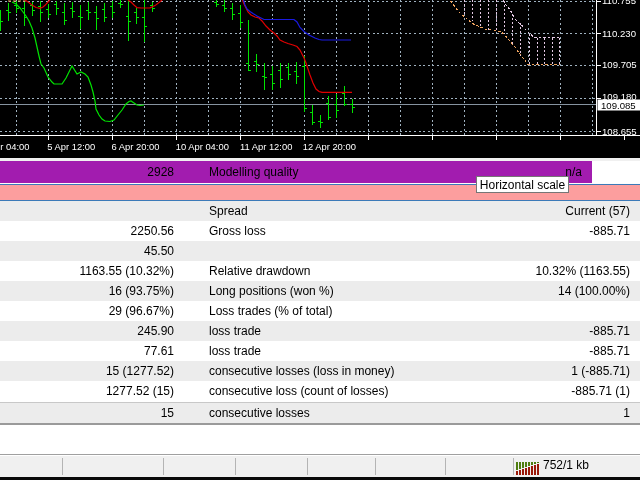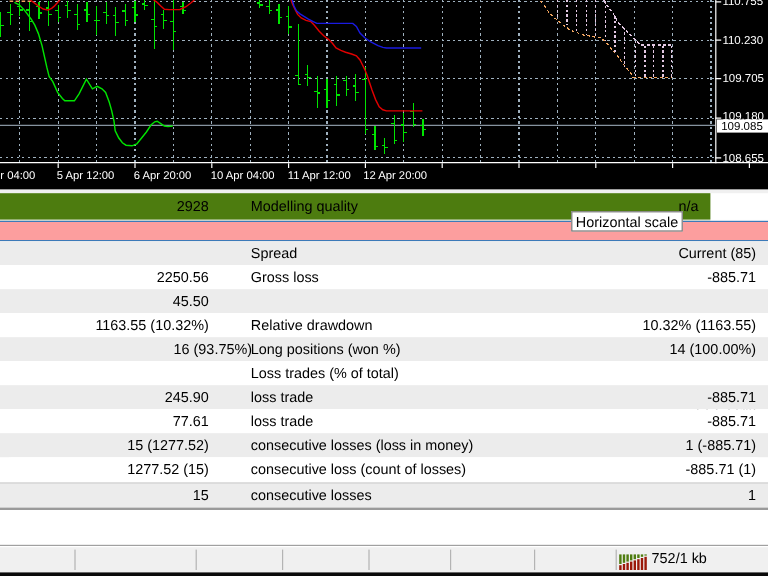--- a/index.html
+++ b/index.html
@@ -192,52 +192,53 @@
     <rect x="597.5" y="99.5" width="42.5" height="11" fill="#fff"></rect>
     <text x="601" y="108.6" font-size="9.6" fill="#000" font-family="Liberation Sans, sans-serif">109.085</text>
     <text x="-18.5" y="149.5" font-size="9.4" fill="#fff" font-family="Liberation Sans, sans-serif">4 Apr 04:00</text>
     <text x="47.3" y="149.5" font-size="9.4" fill="#fff" font-family="Liberation Sans, sans-serif">5 Apr 12:00</text>
     <text x="111.5" y="149.5" font-size="9.4" fill="#fff" font-family="Liberation Sans, sans-serif">6 Apr 20:00</text>
     <text x="175.7" y="149.5" font-size="9.4" fill="#fff" font-family="Liberation Sans, sans-serif">10 Apr 04:00</text>
     <text x="239.9" y="149.5" font-size="9.4" fill="#fff" font-family="Liberation Sans, sans-serif">11 Apr 12:00</text>
     <text x="302.7" y="149.5" font-size="9.4" fill="#fff" font-family="Liberation Sans, sans-serif">12 Apr 20:00</text>
   </svg>
 <div style="position:absolute;left:0;top:158px;width:640px;height:3px;background:#f0f0f0;"></div>
-<div style="position:absolute;left:0;top:161px;width:592px;height:23px;background:#4d7c0f;">
+<div style="position:absolute;left:0;top:161px;width:592px;height:23px;background:#a21caf;">
     <div style="position:absolute;left:0;top:0;width:174px;height:23px;line-height:23px;text-align:right;">2928</div>
     <div style="position:absolute;left:209px;top:0;height:23px;line-height:23px;">Modelling quality</div>
     <div style="position:absolute;right:10px;top:0;height:23px;line-height:23px;">n/a</div>
   </div>
 <div style="position:absolute;left:0;top:183px;width:640px;height:1px;background:#fdfdfd;"></div>
 <div style="position:absolute;left:0;top:184px;width:640px;height:1px;background:#3c7ab8;"></div>
 <div style="position:absolute;left:0;top:185px;width:640px;height:14.5px;background:#fc9e9e;"></div>
 <div style="position:absolute;left:0;top:199.5px;width:640px;height:1px;background:#3c7ab8;"></div>
 <div style="position:absolute;left:0;top:200.5px;width:640px;height:20.5px;background:#ececec;">
     <div style="position:absolute;left:209px;top:0;height:20.5px;line-height:20.5px;">Spread</div>
-    <div style="position:absolute;right:10px;top:0;height:20.5px;line-height:20.5px;">Current (85)</div>
+    <div style="position:absolute;right:10px;top:0;height:20.5px;line-height:20.5px;">Current (57)</div>
   </div>
 <div style="position:absolute;left:0;top:221px;width:640px;height:20px;background:#ffffff;">
     <div style="position:absolute;left:0;top:0;width:174px;height:20px;line-height:20px;text-align:right;">2250.56</div>
     <div style="position:absolute;left:209px;top:0;height:20px;line-height:20px;">Gross loss</div>
     <div style="position:absolute;right:10px;top:0;height:20px;line-height:20px;">-885.71</div>
   </div>
 <div style="position:absolute;left:0;top:241px;width:640px;height:20px;background:#ececec;">
     <div style="position:absolute;left:0;top:0;width:174px;height:20px;line-height:20px;text-align:right;">45.50</div>
   </div>
 <div style="position:absolute;left:0;top:261px;width:640px;height:20px;background:#ffffff;">
     <div style="position:absolute;left:0;top:0;width:174px;height:20px;line-height:20px;text-align:right;">1163.55 (10.32%)</div>
     <div style="position:absolute;left:209px;top:0;height:20px;line-height:20px;">Relative drawdown</div>
     <div style="position:absolute;right:10px;top:0;height:20px;line-height:20px;">10.32% (1163.55)</div>
   </div>
 <div style="position:absolute;left:0;top:281px;width:640px;height:20px;background:#ececec;">
-    <div style="position:absolute;left:0;top:0;width:174px;height:20px;line-height:20px;text-align:right;margin-left:36px;">16 (93.75%)</div>
+    <div style="position:absolute;left:0;top:0;width:174px;height:20px;line-height:20px;text-align:right;">16 (93.75%)</div>
     <div style="position:absolute;left:209px;top:0;height:20px;line-height:20px;">Long positions (won %)</div>
     <div style="position:absolute;right:10px;top:0;height:16px;line-height:20px;">14 (100.00%)</div>
   </div>
 <div style="position:absolute;left:0;top:301px;width:640px;height:20px;background:#ffffff;">
+    <div style="position:absolute;left:0;top:0;width:174px;height:20px;line-height:20px;text-align:right;">29 (96.67%)</div>
     <div style="position:absolute;left:209px;top:0;height:20px;line-height:20px;">Loss trades (% of total)</div>
     <div style="position:absolute;right:10px;top:0;height:20px;line-height:20px;margin-top:29px;">1 (3.33%)</div>
   </div>
 <div style="position:absolute;left:0;top:321px;width:640px;height:20px;background:#ececec;">
     <div style="position:absolute;left:0;top:0;width:174px;height:20px;line-height:20px;text-align:right;">245.90</div>
     <div style="position:absolute;left:209px;top:0;height:20px;line-height:20px;">loss trade</div>
     <div style="position:absolute;right:10px;top:0;height:20px;line-height:20px;">-885.71</div>
   </div>
 <div style="position:absolute;left:0;top:341px;width:640px;height:20px;background:#ffffff;">
     <div style="position:absolute;left:0;top:0;width:174px;height:20px;line-height:20px;text-align:right;">77.61</div>

